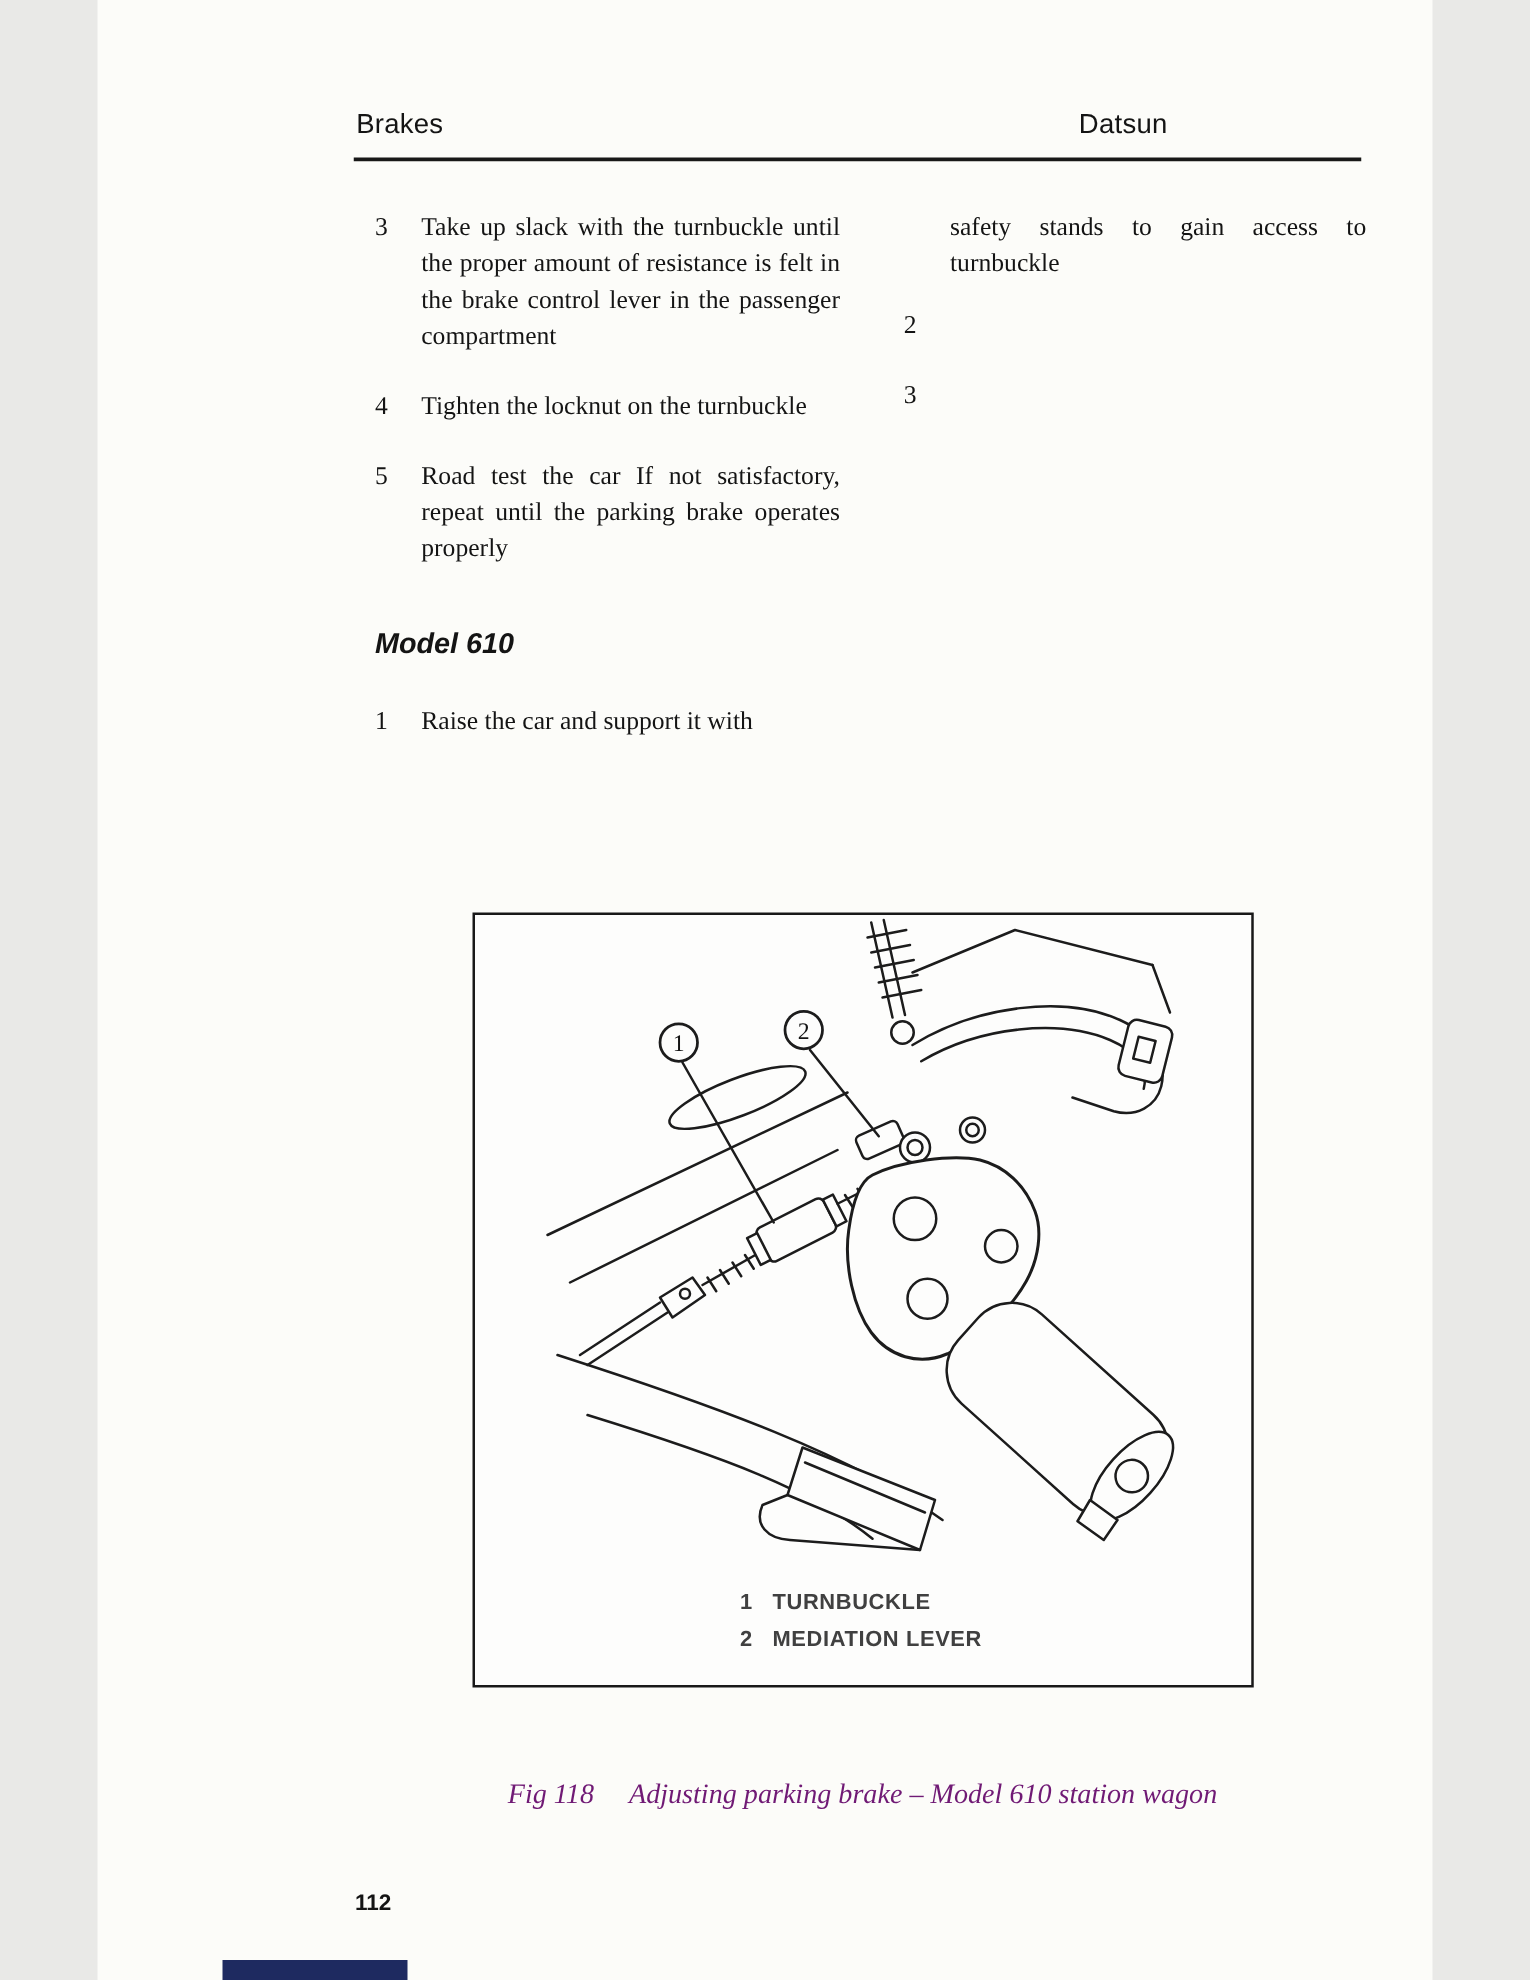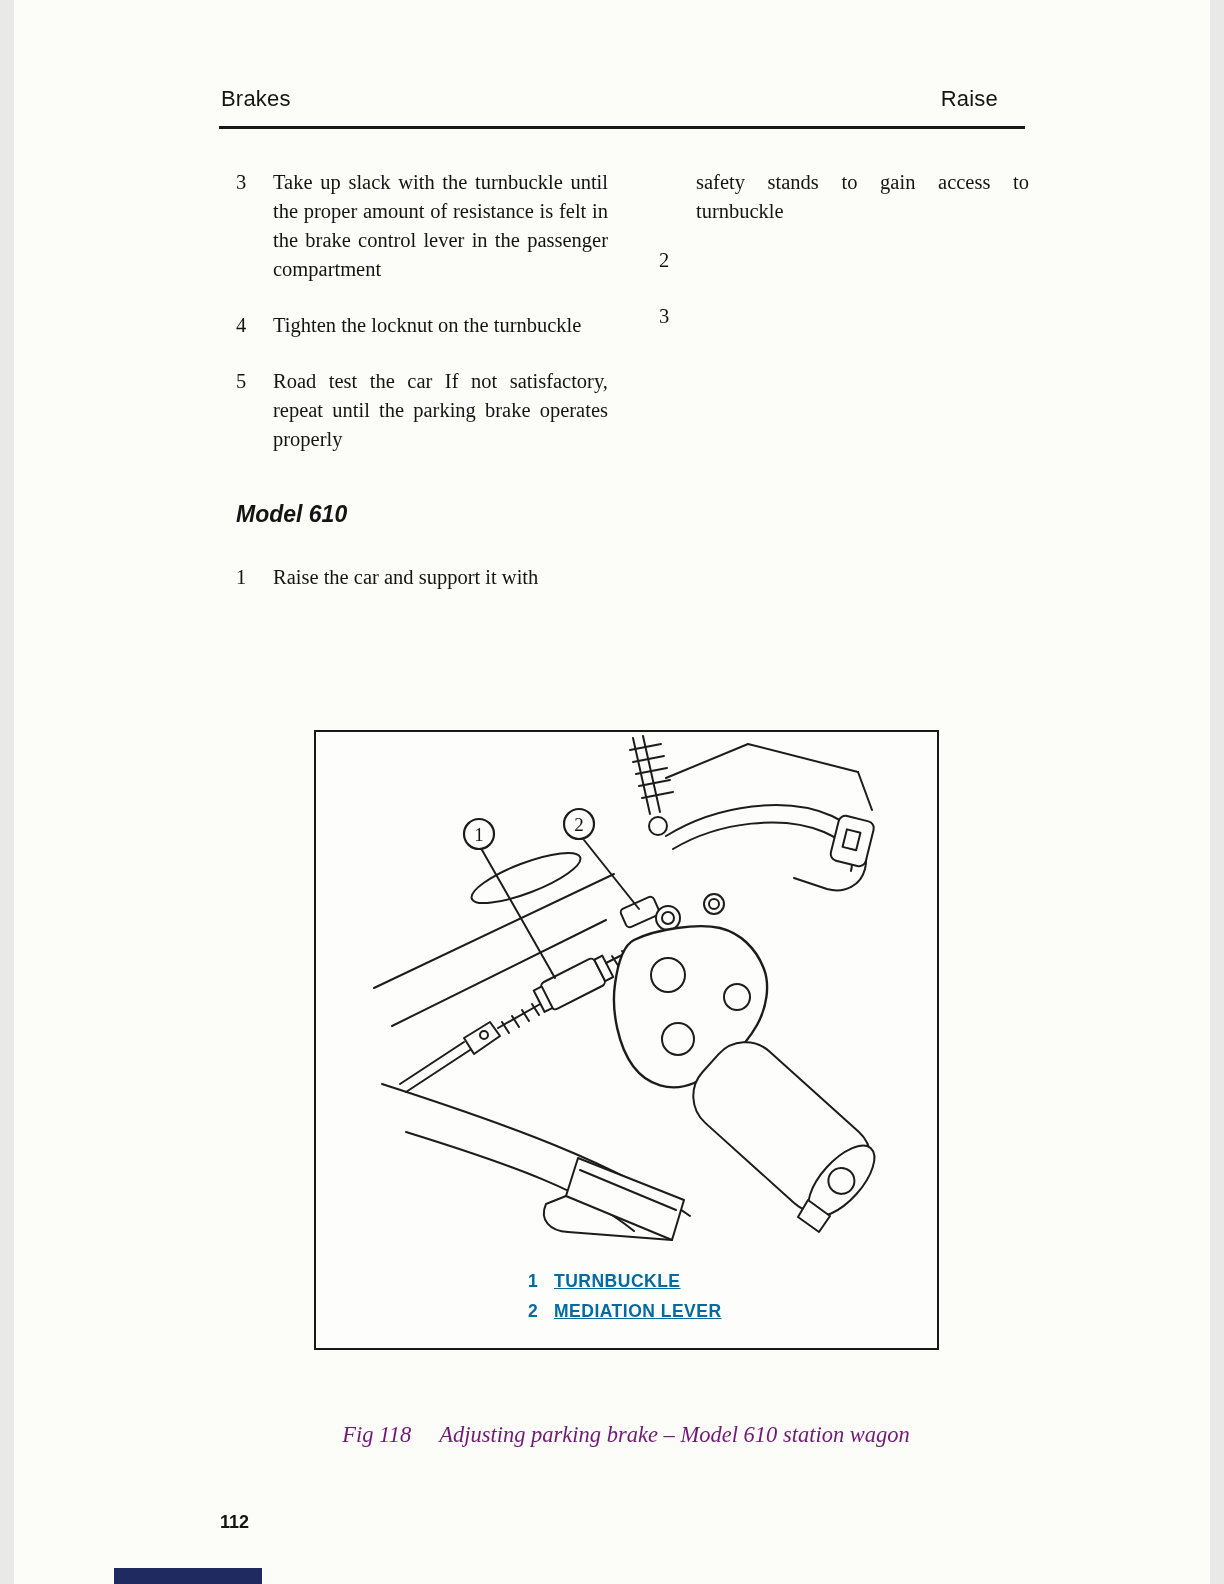--- a/index.html
+++ b/index.html
@@ -1,19 +1,19 @@
 <!DOCTYPE html>
 <html><head>
 <meta charset="utf-8">
 <style>
   * { box-sizing: border-box; margin: 0; padding: 0; }
   html, body { background: #e9e9e7; }
   .page {
     position: relative;
-    width: 1196px;
+    width: 1068px;
     height: 1584px;
     background: #fcfcf9;
     font-family: "Liberation Serif", serif;
     color: #141414;
     overflow: hidden;
     margin: 0 auto;
   }
   .header-row {
     position: absolute;
     top: 86px; left: 207px; right: 212px;
@@ -53,22 +53,21 @@
   }
   .figure-box svg { position: absolute; inset: 0; width: 100%; height: 100%; }
   .figure-labels {
     position: absolute;
     left: 212px; top: 534px;
     font-family: "Liberation Sans", sans-serif;
     font-weight: 700;
     font-size: 17.5px;
     line-height: 30px;
     letter-spacing: 0.5px;
-    color: #0369a1;
-    text-decoration: underline;
+    color: #404040;
   }
   .fig-label .fl-num { display: inline-block; width: 26px; }
   .caption {
     position: absolute;
     top: 1422px; left: 0;
     width: 1224px;
     text-align: center;
     font-style: italic;
     font-size: 22.5px;
     color: #701a75;
@@ -88,21 +87,21 @@
     background: #1e2a60;
   }
 </style>
 </head>
 <body>
 
 <div class="page">
 
   <div class="header-row">
     <span>Brakes</span>
-    <span>Raise</span>
+    <span>Datsun</span>
   </div>
   <div class="rule"></div>
 
   <div class="col col-left">
     <div class="item">
       <span class="num">3</span>
       <p class="txt">Take up slack with the turnbuckle until the proper amount of resistance is felt in the brake control lever in the passenger compartment</p>
     </div>
     <div class="item">
       <span class="num">4</span>

